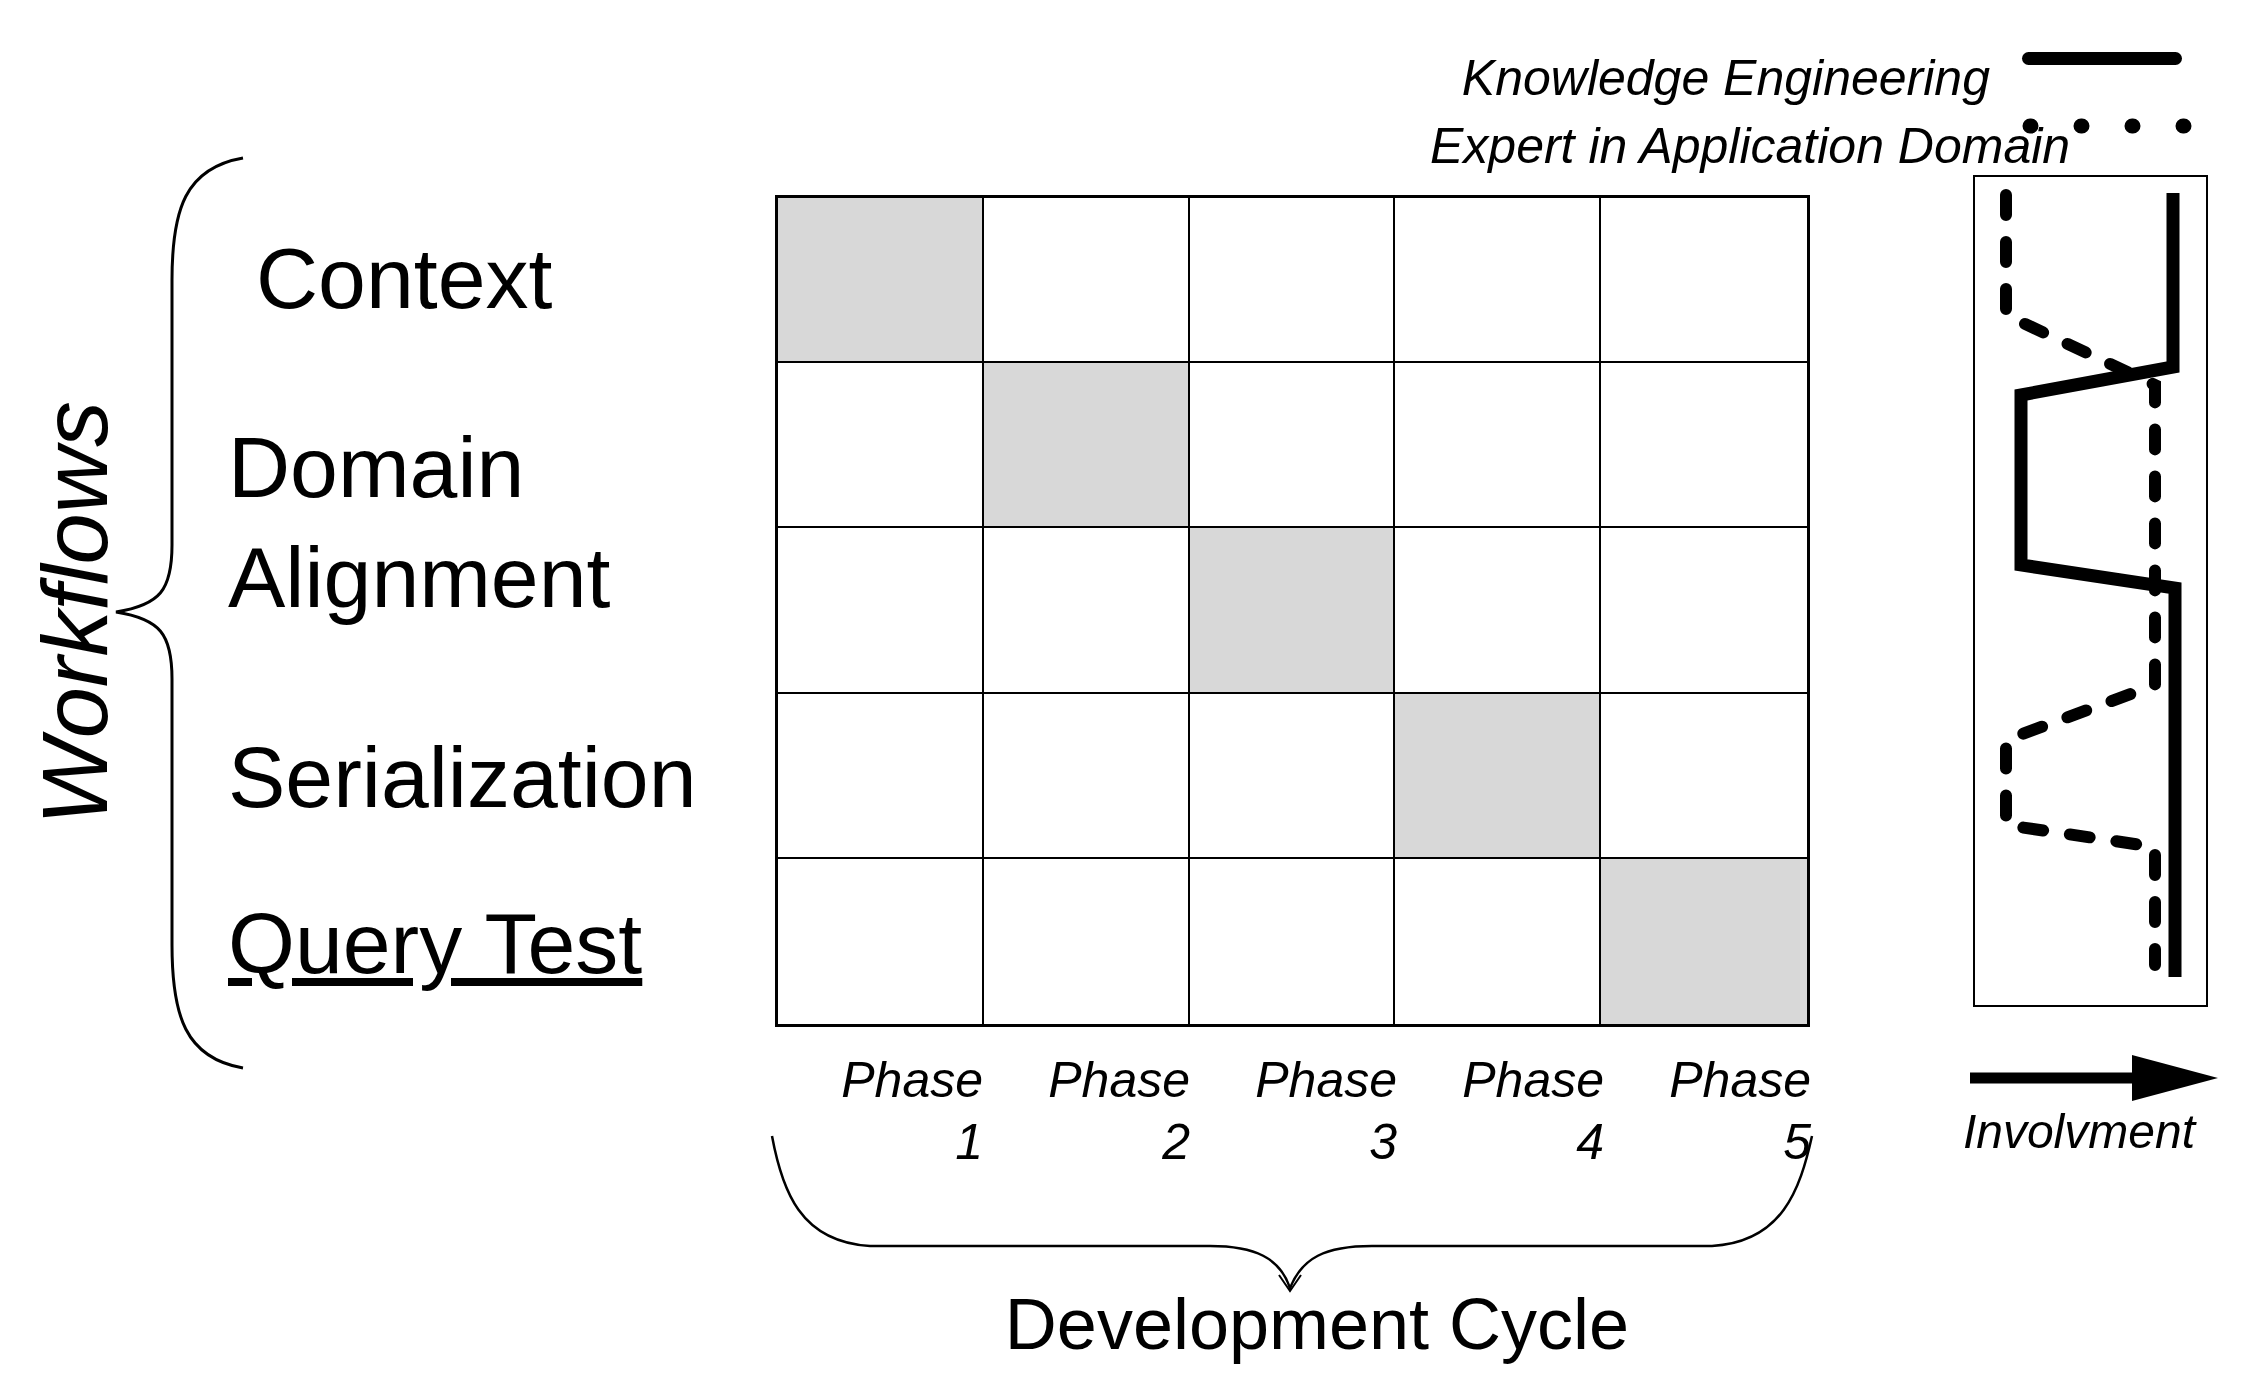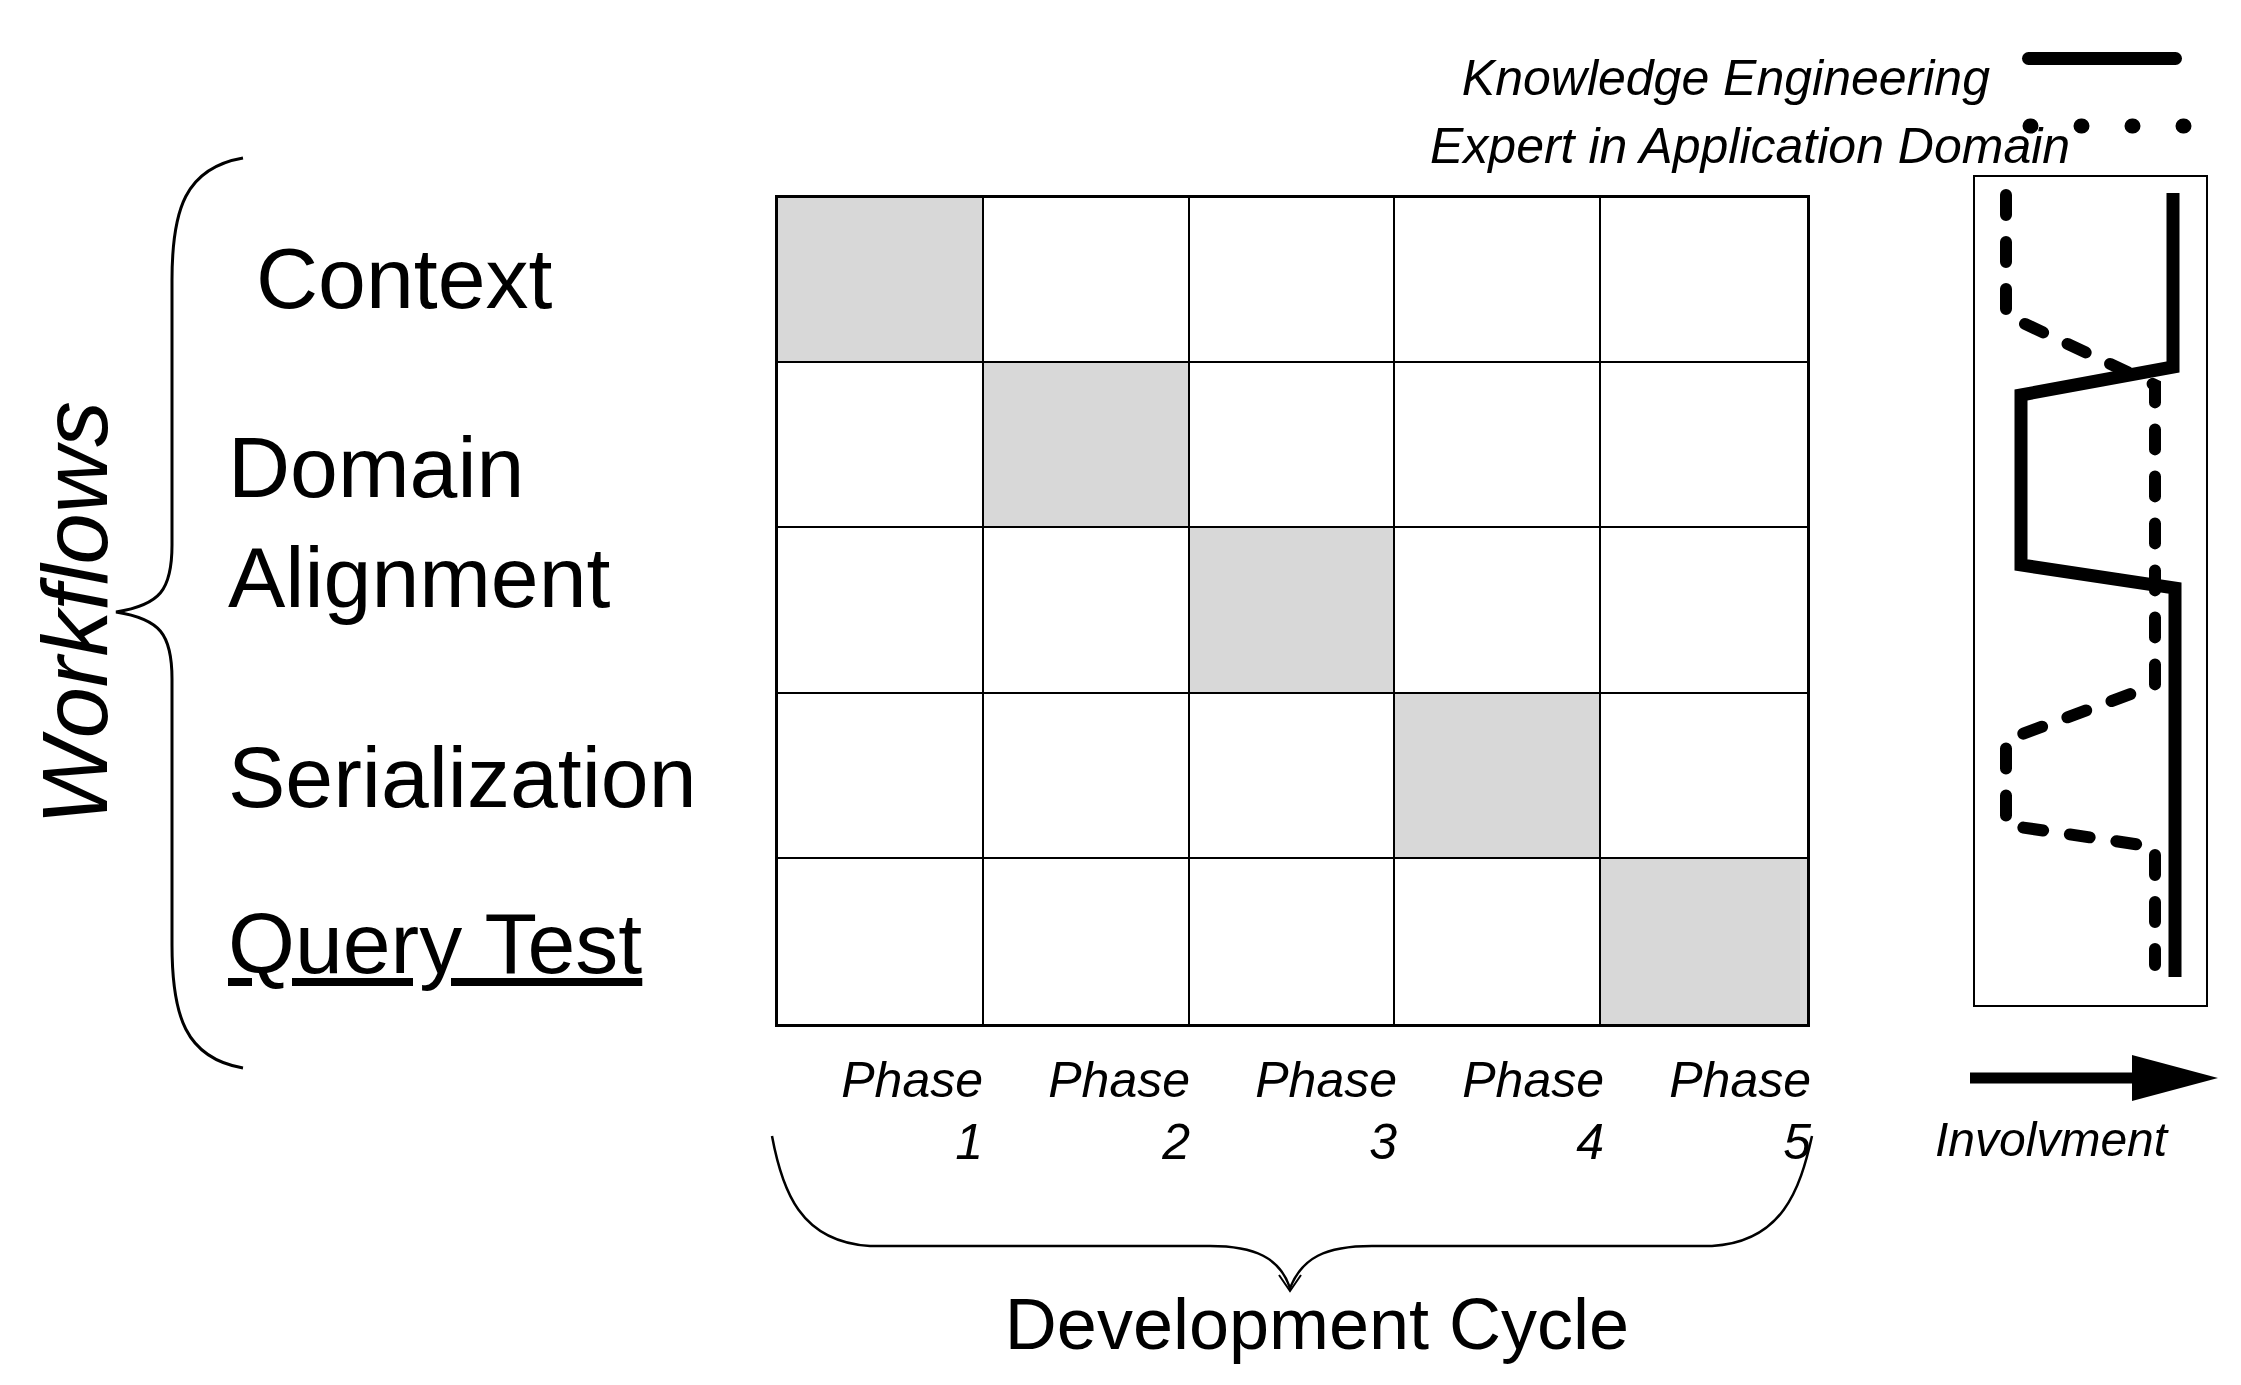--- a/index.html
+++ b/index.html
@@ -51,22 +51,22 @@
   .dev-cycle{
     position:absolute;left:967px;top:1285px;width:700px;text-align:center;
     font-size:72px;line-height:78px;white-space:nowrap;
   }
   
   .panel{
     position:absolute;left:1973px;top:175px;width:235px;height:832px;
     border:2px solid var(--ink);box-sizing:border-box;background:var(--bg);
   }
   .involvement-label{
-    position:absolute;left:1935px;top:1105px;width:260px;text-align:left;
-    font-size:48px;font-style:italic;line-height:54px;white-space:nowrap;margin-top:8px;
+    position:absolute;left:1935px;top:1105px;width:260px;text-align:right;
+    font-size:48px;font-style:italic;line-height:54px;white-space:nowrap;
   }
   .stroke-ink{stroke:var(--ink);}
   .fill-ink{fill:var(--ink);}
 </style>
 </head>
 <body>
 
 <div class="canvas">
 
   <div class="legend-row" style="left:1430px;top:10px;">

